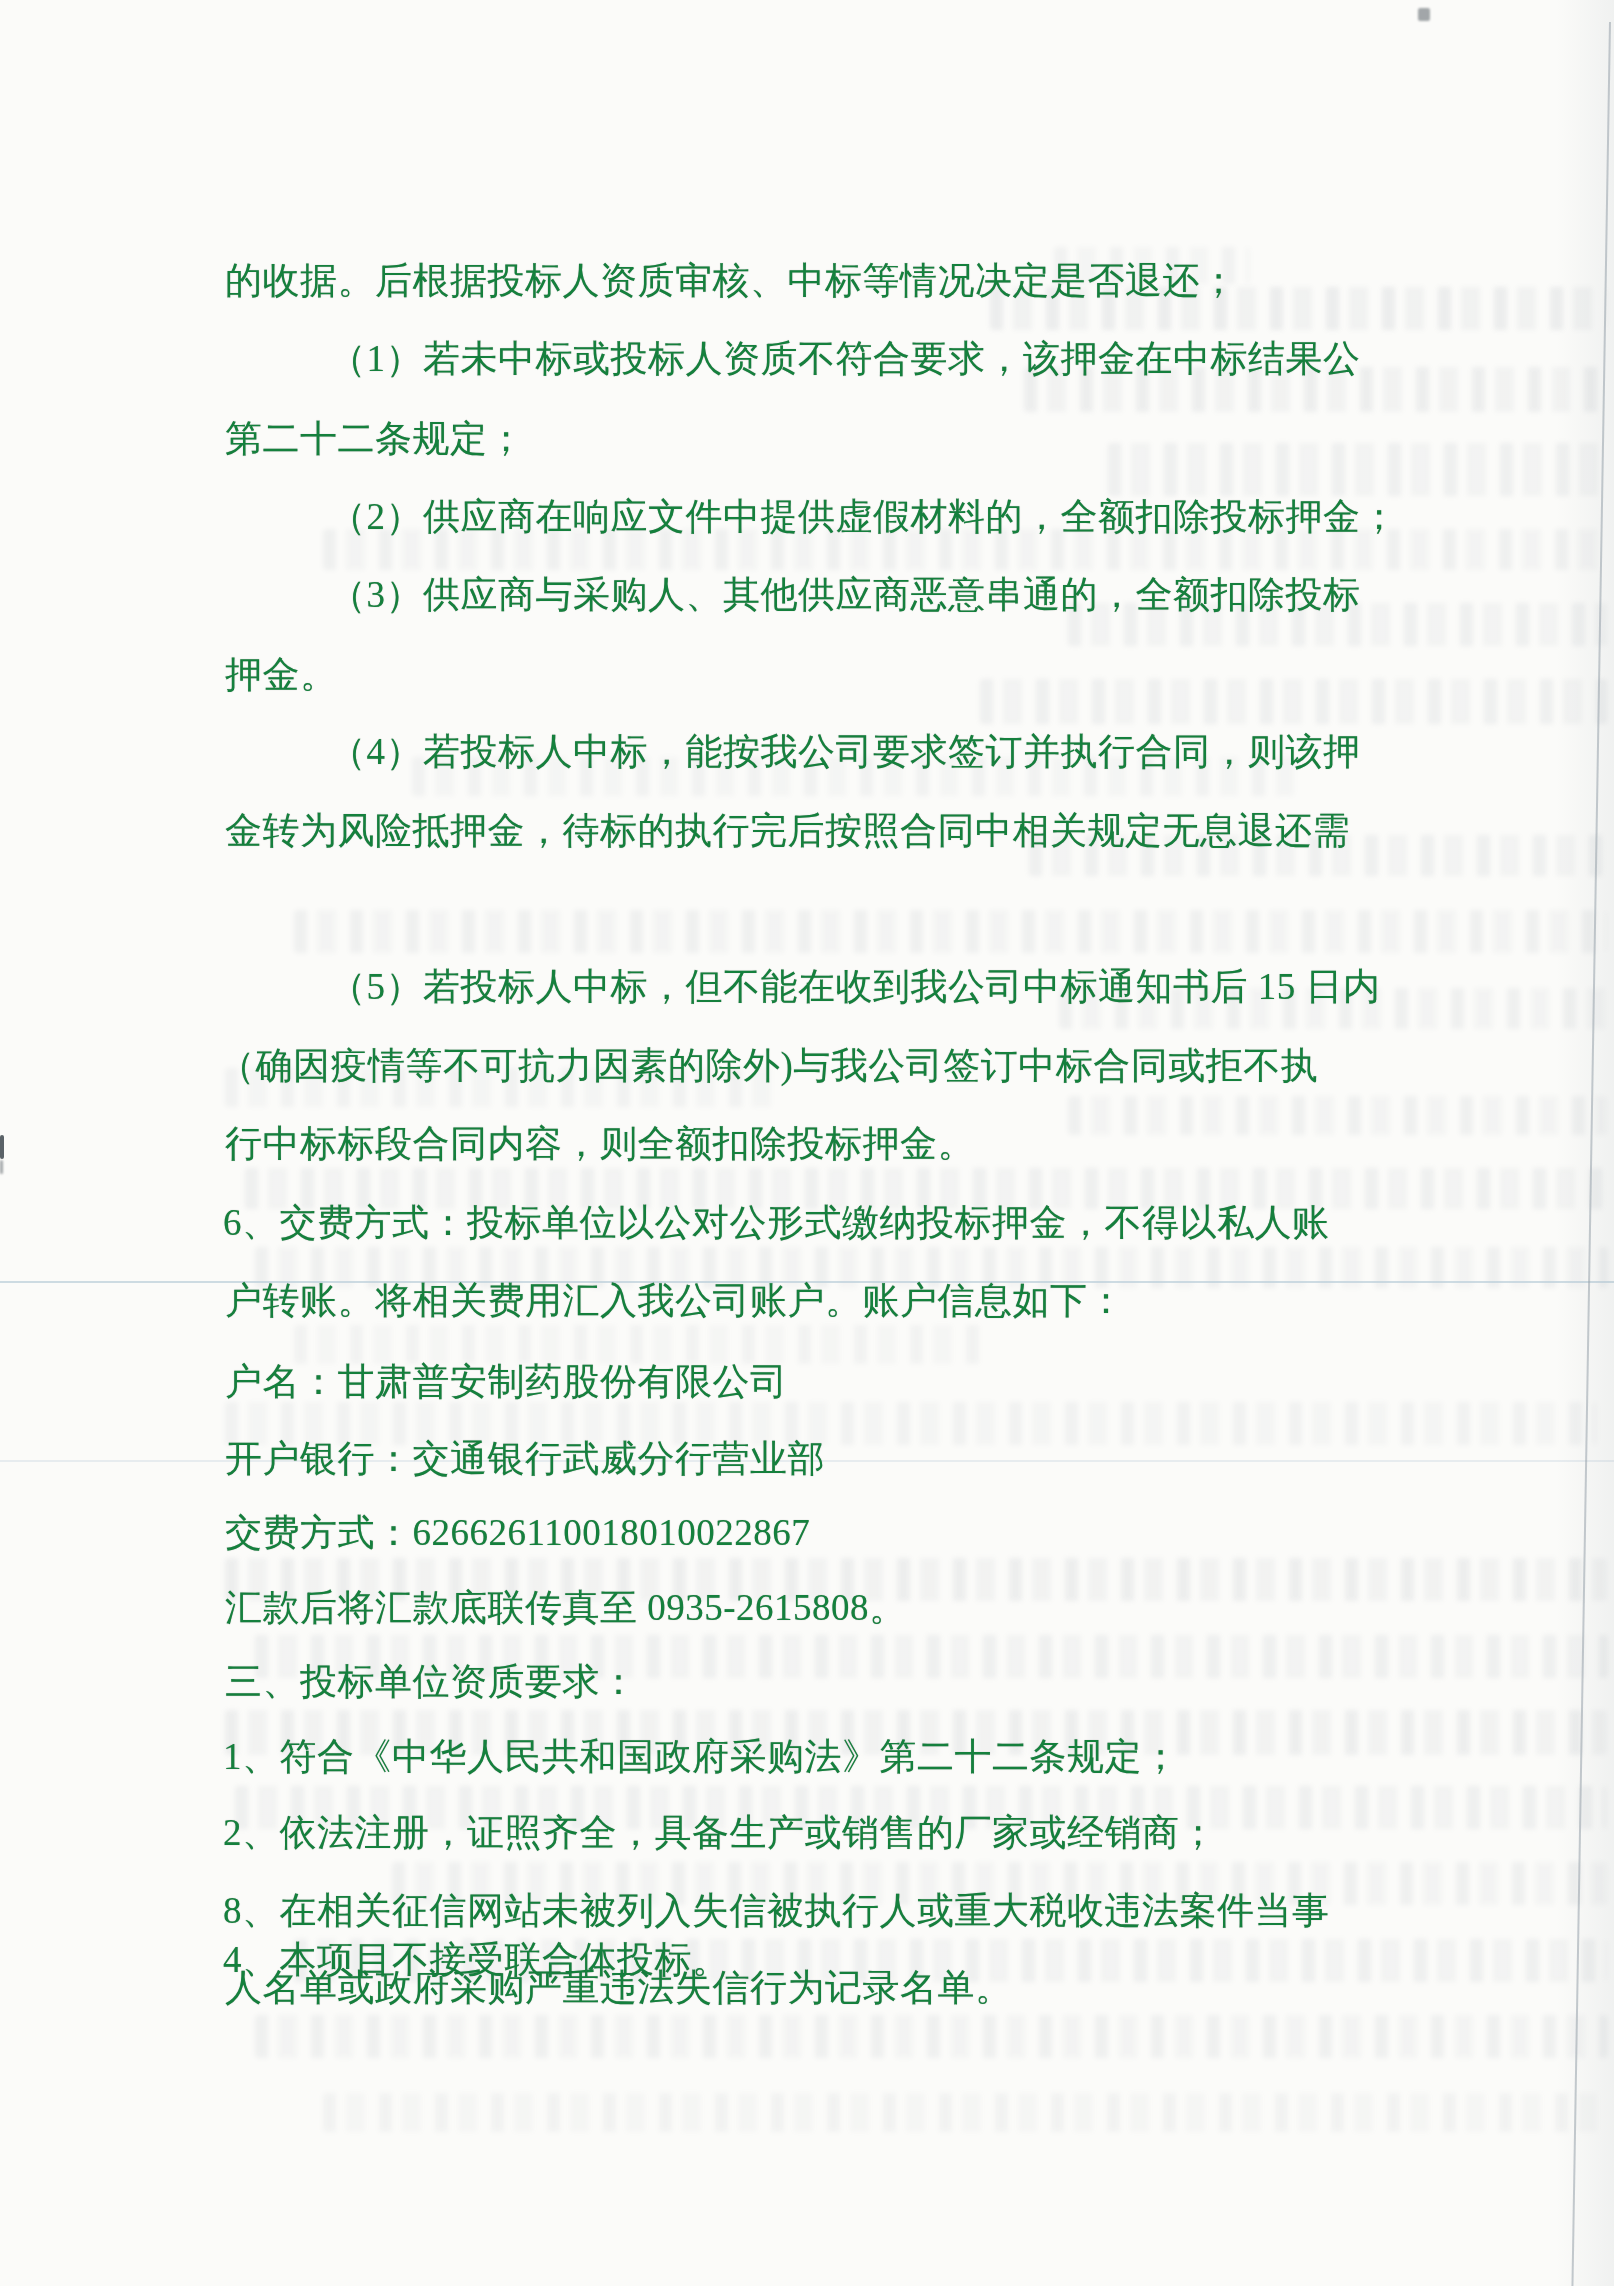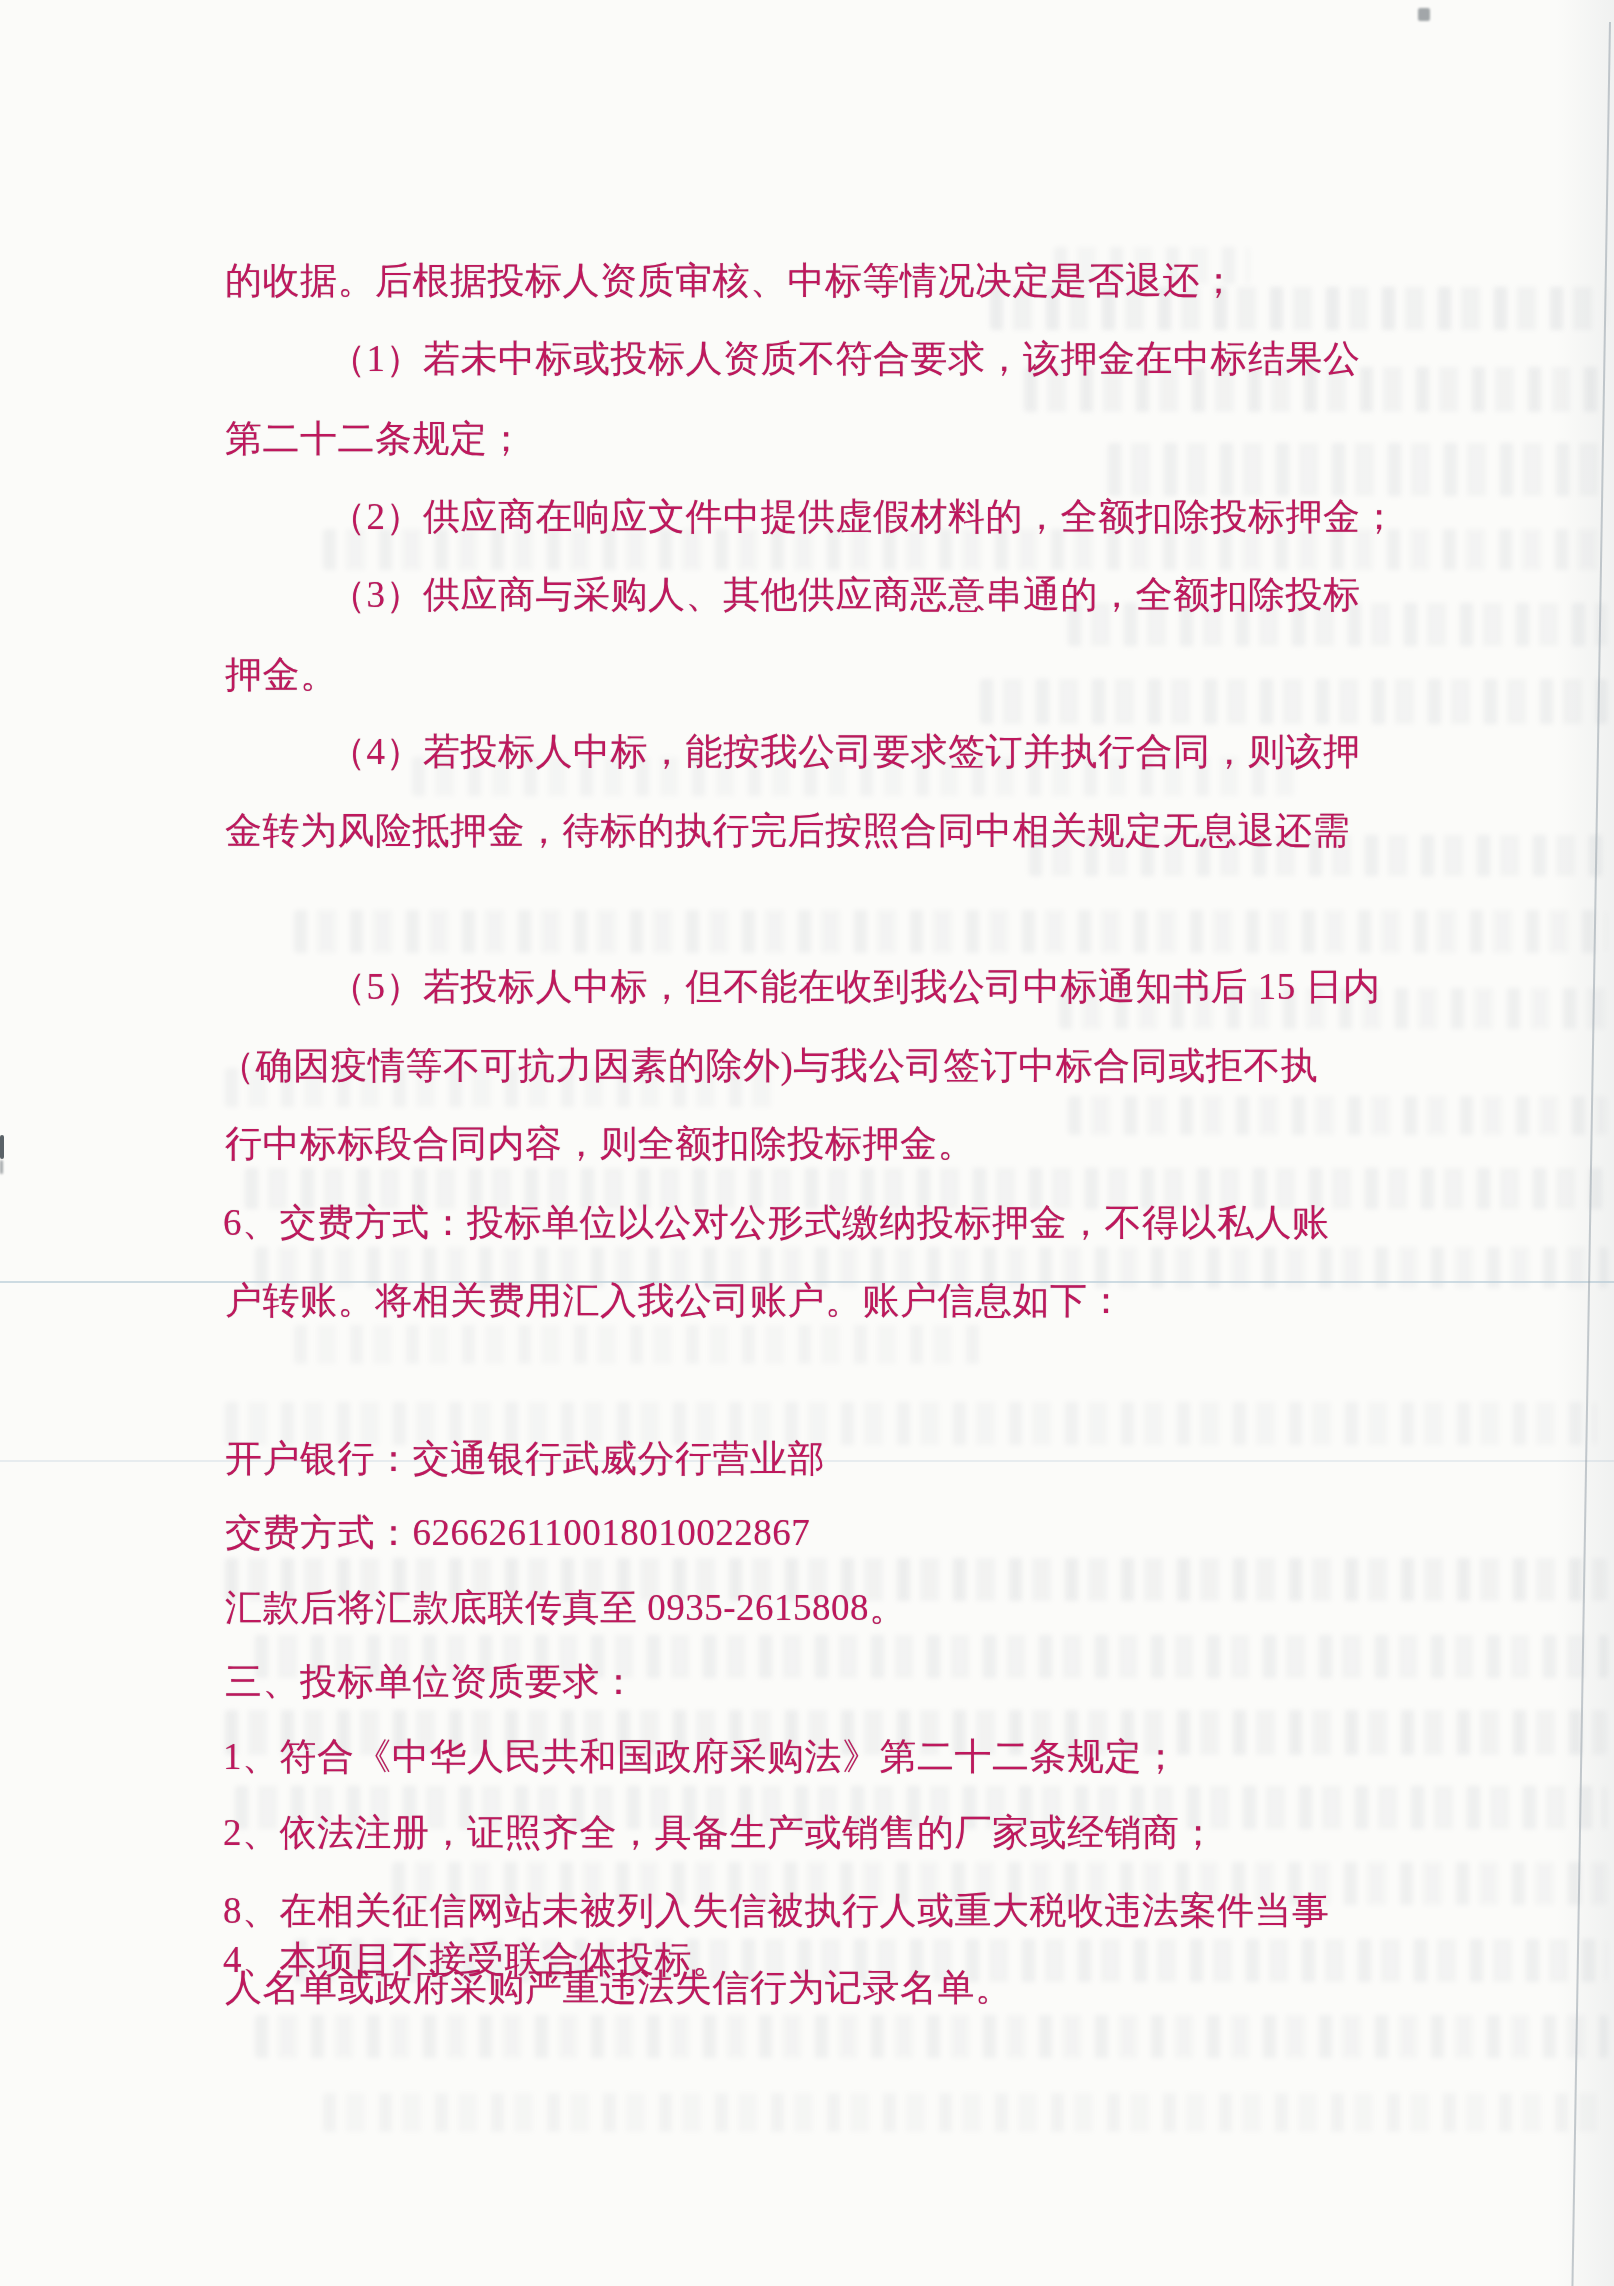--- a/index.html
+++ b/index.html
@@ -11,21 +11,21 @@
     background:#fbfbf9;
     overflow:hidden;
     font-family:"Liberation Serif","DejaVu Serif",serif;
   }
   
   .ln{
     position:absolute;
     white-space:nowrap;
     font-size:37px;
     line-height:47px;
-    color:#be185d;
+    color:#15803d;
     letter-spacing:0.5px;
     text-shadow:0 0 1px rgba(45,45,45,.38);
   }
   .i-body{left:225px;}
   .i-item{left:329px;}
   .i-paren{left:218px;}
   .i-num{left:223px;}
   
   .bleed{
     position:absolute;
@@ -95,20 +95,21 @@
   <div class="ln i-item" style="top:493px">（2）供应商在响应文件中提供虚假材料的，全额扣除投标押金；</div>
   <div class="ln i-item" style="top:571px">（3）供应商与采购人、其他供应商恶意串通的，全额扣除投标</div>
   <div class="ln i-body" style="top:651px">押金。</div>
   <div class="ln i-item" style="top:728px">（4）若投标人中标，能按我公司要求签订并执行合同，则该押</div>
   <div class="ln i-body" style="top:807px">金转为风险抵押金，待标的执行完后按照合同中相关规定无息退还需</div>
   <div class="ln i-item" style="top:963px">（5）若投标人中标，但不能在收到我公司中标通知书后 15 日内</div>
   <div class="ln i-paren" style="top:1042px">（确因疫情等不可抗力因素的除外)与我公司签订中标合同或拒不执</div>
   <div class="ln i-body" style="top:1120px">行中标标段合同内容，则全额扣除投标押金。</div>
   <div class="ln i-num" style="top:1199px">6、交费方式：投标单位以公对公形式缴纳投标押金，不得以私人账</div>
   <div class="ln i-body" style="top:1277px">户转账。将相关费用汇入我公司账户。账户信息如下：</div>
+  <div class="ln i-body" style="top:1358px">户名：甘肃普安制药股份有限公司</div>
   <div class="ln i-body" style="top:1435px">开户银行：交通银行武威分行营业部</div>
   <div class="ln i-body" style="top:1509px">交费方式：626626110018010022867</div>
   <div class="ln i-body" style="top:1584px">汇款后将汇款底联传真至 0935-2615808。</div>
   <div class="ln i-body" style="top:1658px">三、投标单位资质要求：</div>
   <div class="ln i-num" style="top:1733px">1、符合《中华人民共和国政府采购法》第二十二条规定；</div>
   <div class="ln i-num" style="top:1809px">2、依法注册，证照齐全，具备生产或销售的厂家或经销商；</div>
   <div class="ln i-num" style="top:1887px">8、在相关征信网站未被列入失信被执行人或重大税收违法案件当事</div>
   <div class="ln i-body" style="top:1964px">人名单或政府采购严重违法失信行为记录名单。</div>
   <div class="ln i-num" style="top:1936px">4、本项目不接受联合体投标。</div>
 

